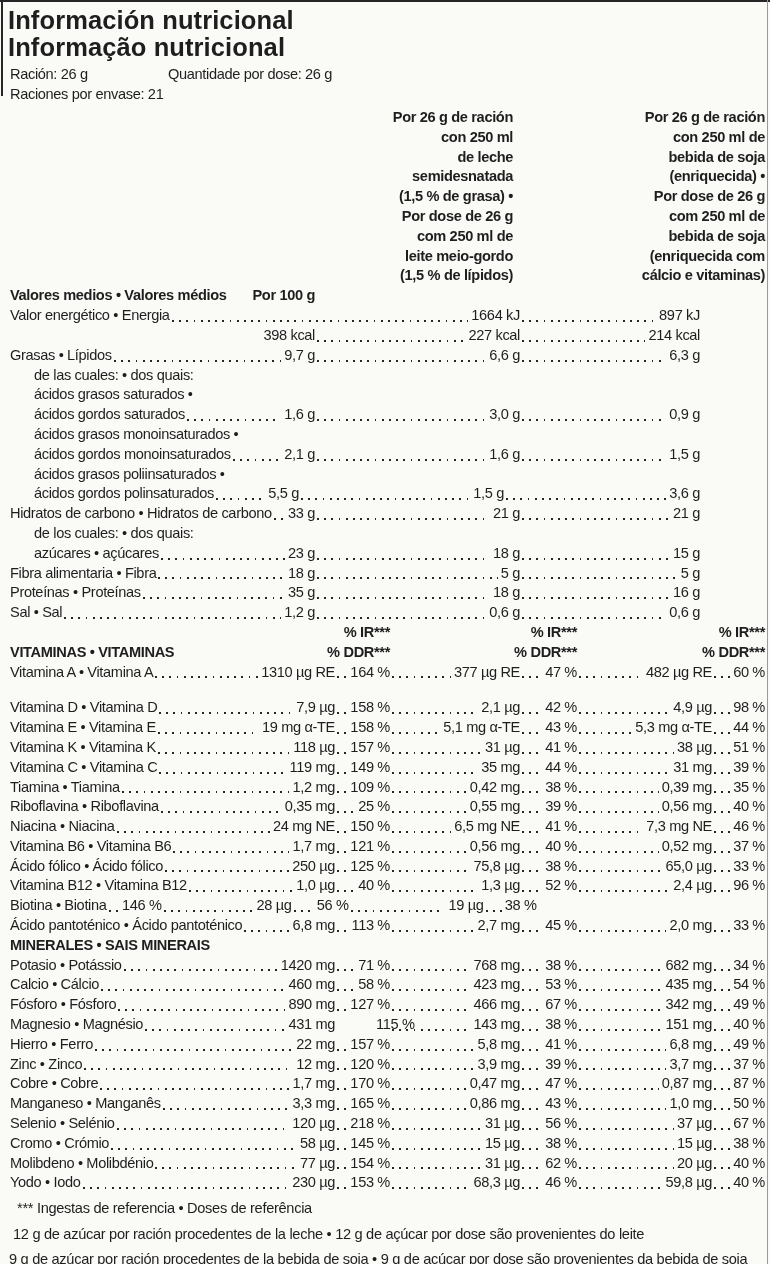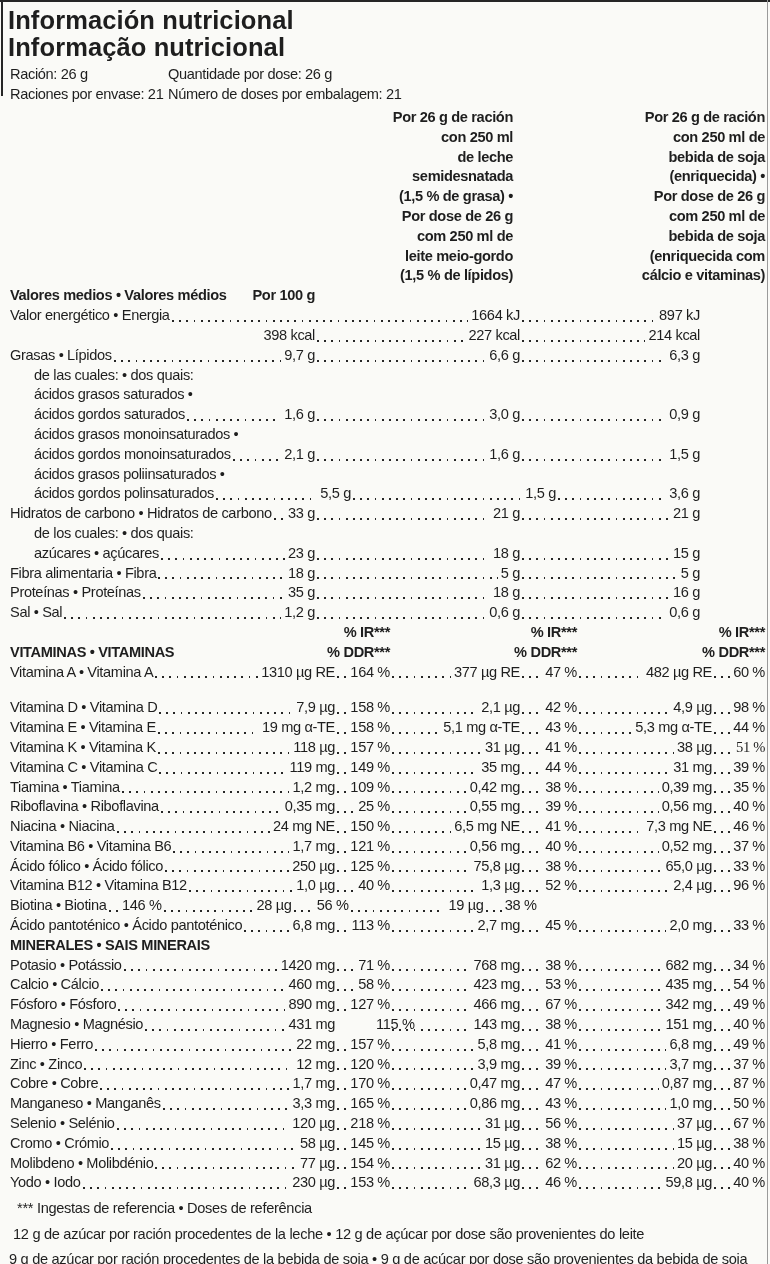--- a/index.html
+++ b/index.html
@@ -49,21 +49,20 @@
 
 <div class="title">
   <div>Información nutricional</div>
   <div>Informação nutricional</div>
 </div>
 
 <div class="serving">
   <div>Ración: 26 g</div>
   <div>Quantidade por dose: 26 g</div>
   <div>Raciones por envase: 21</div>
-  <div>Número de doses por embalagem: 21</div>
 </div>
 
 <div class="colheads">
   <div class="colhead milk">Por 26 g de ración
 con 250 ml
 de leche
 semidesnatada
 (1,5 % de grasa) •
 Por dose de 26 g
 com 250 ml de
@@ -182,21 +181,21 @@
     <div class="row m ind">
       <span class="lab">ácidos gordos polinsaturados</span>
       <div class="c f">
         <span class="dots"></span>
         <span class="val">5,5 g</span>
       </div>
       <div class="c" style="width: 205px;">
         <span class="dots"></span>
         <span class="val">1,5 g</span>
       </div>
-      <div class="c" style="width: 144px;">
+      <div class="c" style="width: 196px;">
         <span class="dots"></span>
         <span class="val">3,6 g</span>
       </div>
     </div>
     <div class="row m">
       <span class="lab">Hidratos de carbono • Hidratos de carbono</span>
       <div class="c f">
         <span class="dots"></span>
         <span class="val">33 g</span>
       </div>
@@ -398,21 +397,21 @@
         <span class="val">31 µg</span>
       </div>
       <div class="c" style="width: 57px;">
         <span class="dots"></span>
         <span class="val">41 %</span>
       </div>
       <div class="c" style="width: 135px;">
         <span class="dots"></span>
         <span class="val">38 µg</span>
       </div>
-      <div class="c" style="width: 53px; font-family: Liberation Serif, serif;">
+      <div class="c" style="width: 53px;">
         <span class="dots"></span>
         <span class="val">51 %</span>
       </div>
     </div>
     <div class="row v">
       <span class="lab">Vitamina C • Vitamina C</span>
       <div class="c f">
         <span class="dots"></span>
         <span class="val">119 mg</span>
       </div>

